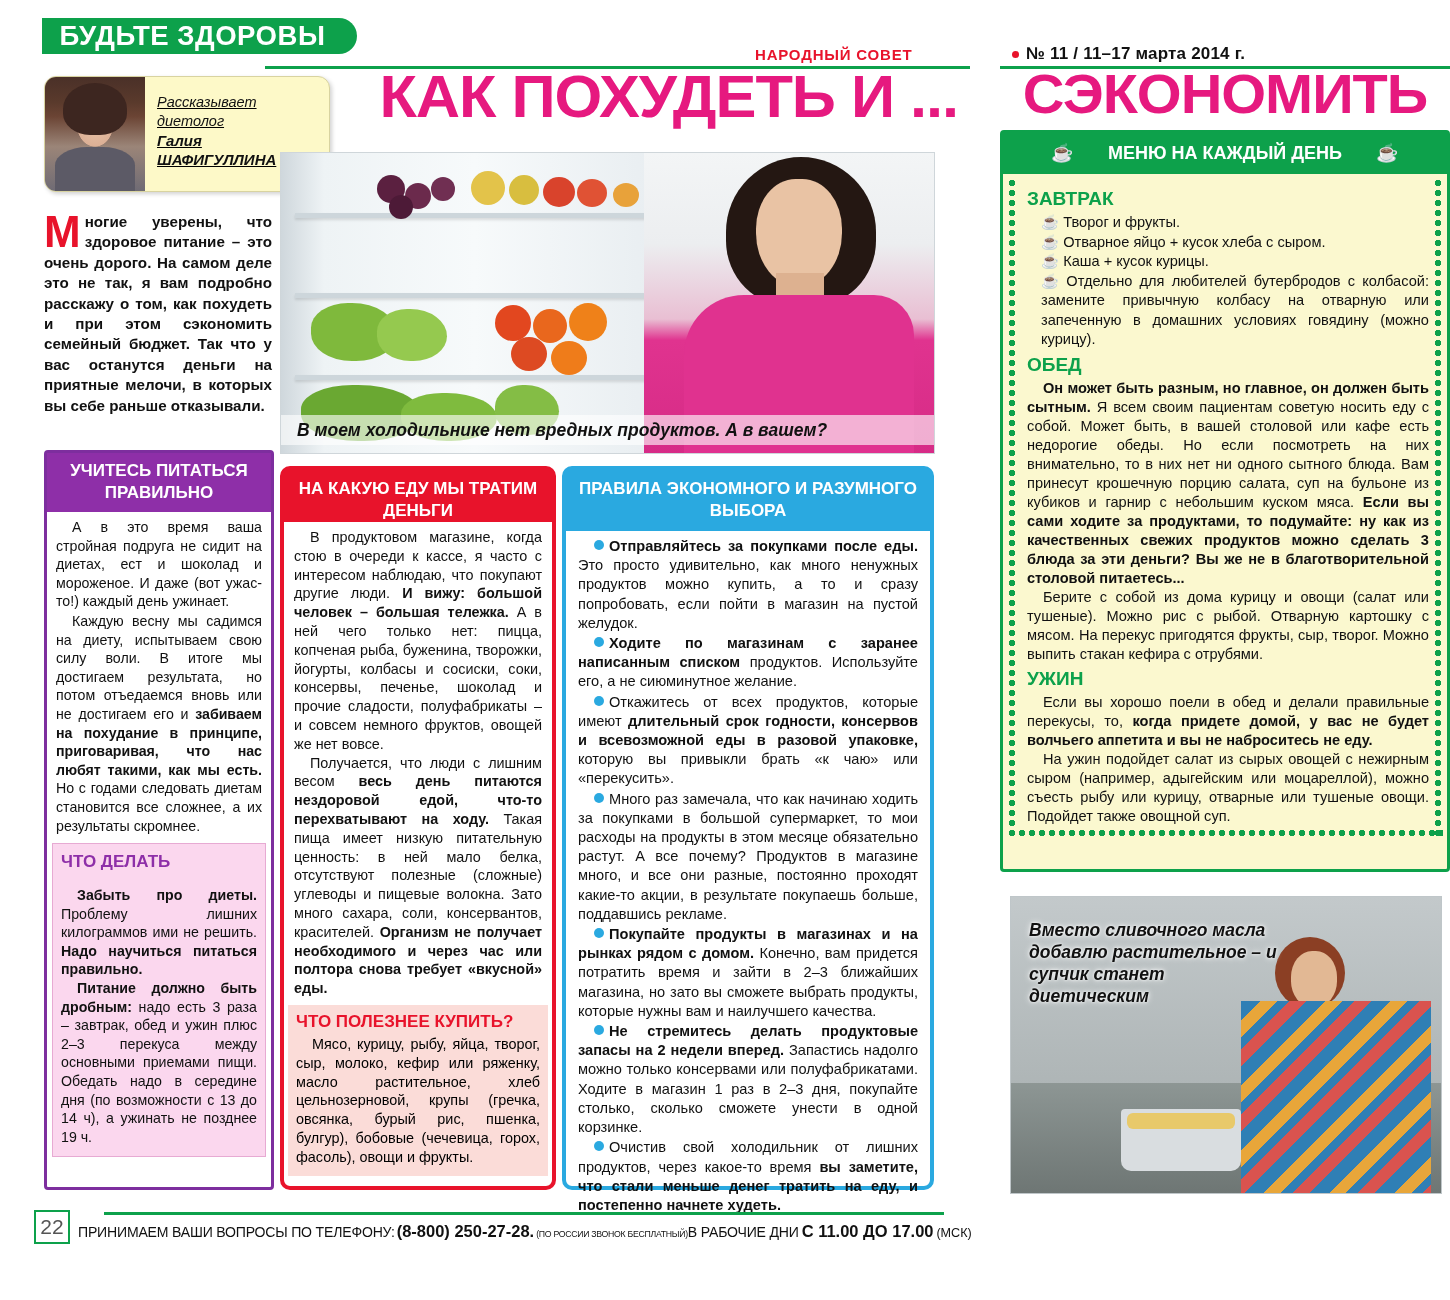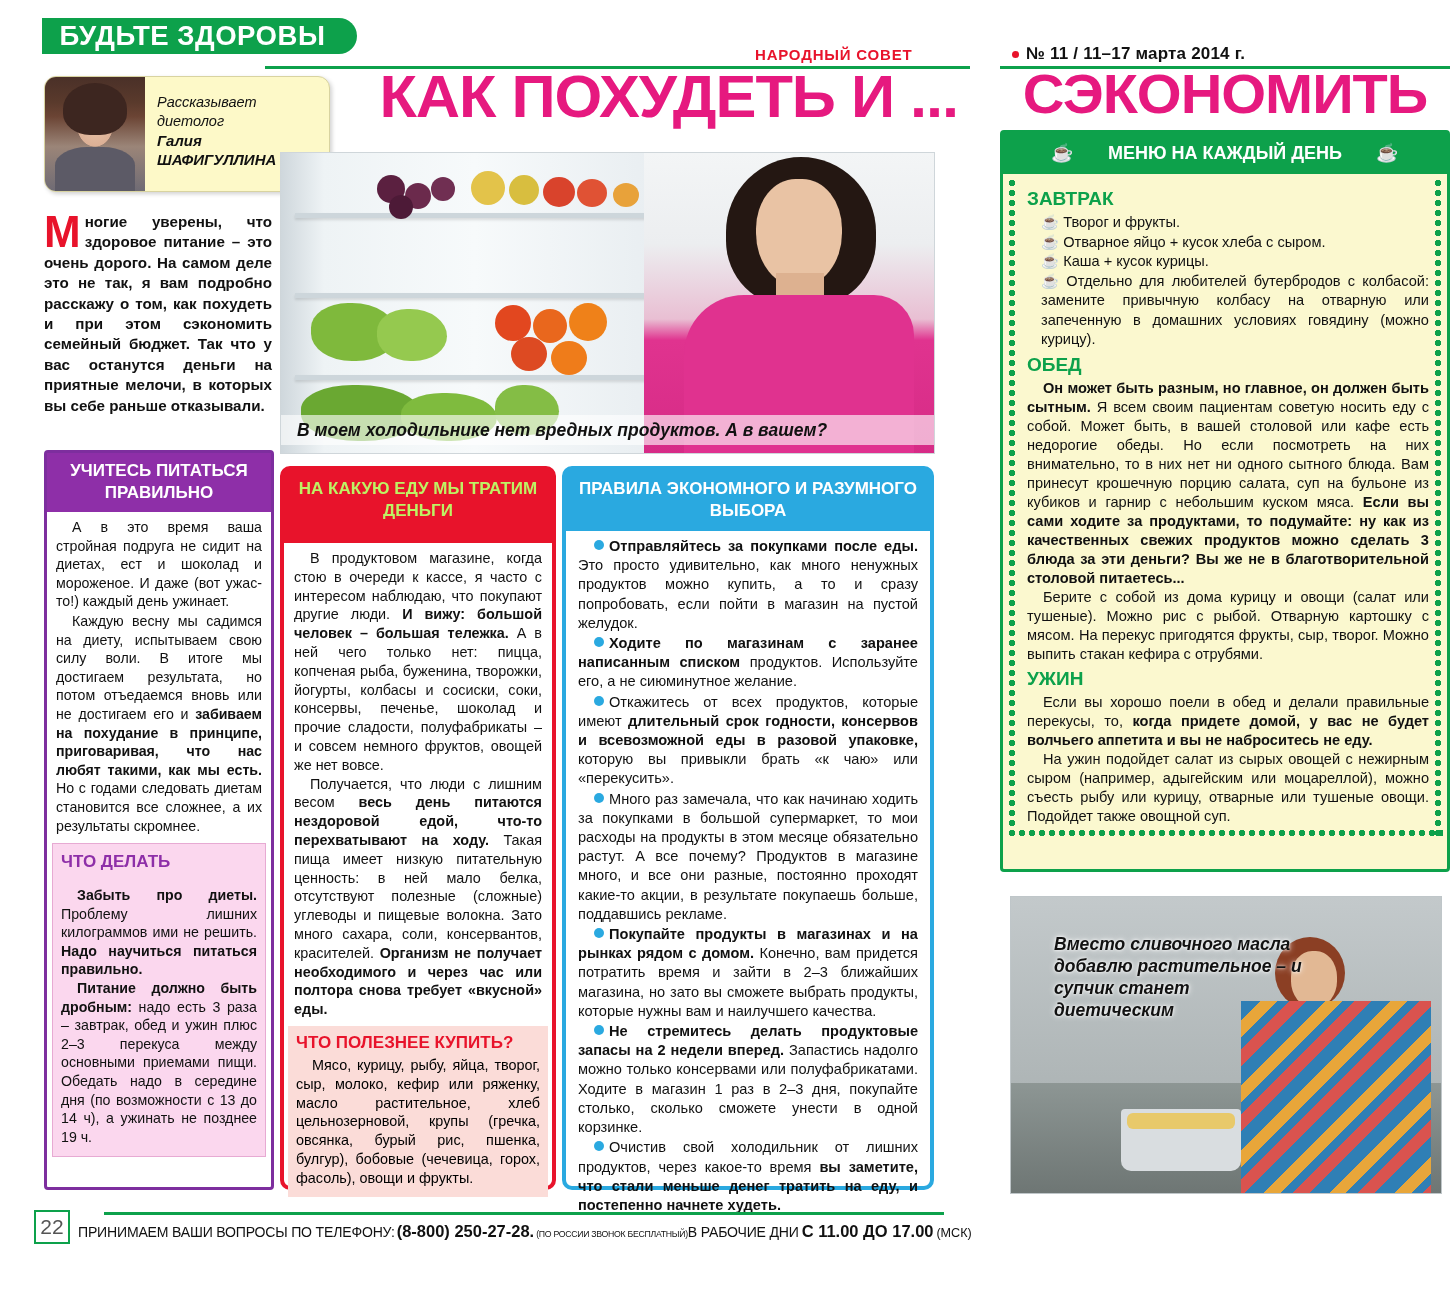--- a/index.html
+++ b/index.html
@@ -49,21 +49,21 @@
     color: #e6197f; font-weight: bold; font-size: 56px; line-height: 60px;
     text-align: center; letter-spacing: -1px;
     transform: scaleX(1.03);
   }
 
   
   .author-box {
     position: absolute; left: 44px; top: 76px; width: 286px; height: 116px;
     background: #fdf9c8; border: 1px solid #d8d3a0; border-radius: 12px;
     box-shadow: 2px 2px 4px rgba(0,0,0,.18);
-    display: flex; overflow: hidden;
+    display: flex; overflow: hidden; text-decoration: underline;
   }
   .author-photo {
     width: 100px; height: 116px; flex: none;
     background:
       radial-gradient(ellipse 30px 38px at 50% 40%, #e8c4a8 0%, #dcb096 60%, rgba(220,176,150,0) 62%),
       linear-gradient(180deg, #4a3028 0%, #5a3a2c 22%, #6b4434 34%, #9b8578 60%, #6d6a74 100%);
     position: relative;
   }
   .author-photo::before{
     content:''; position:absolute; left:18px; top:6px; width:64px; height:52px;
@@ -130,22 +130,22 @@
   }
   .panel-pink .sub { color: #8e2fa8; font-weight: bold; font-size: 17px; margin-bottom: 14px; }
   .panel-pink p { font-size: 14.2px; line-height: 18.6px; text-indent: 16px; text-align: justify; color:#111; }
 
   
   .panel-red {
     position: absolute; left: 280px; top: 466px; width: 276px; height: 724px;
     border: 4px solid #e8132b; border-radius: 10px; background: #fff;
   }
   .panel-red .hd {
-    background: #e8132b; color: #bef264; text-align: center; font-weight: bold;
-    font-size: 17px; line-height: 22px; padding: 8px 6px 21px;
+    background: #e8132b; color: #ffffff; text-align: center; font-weight: bold;
+    font-size: 17px; line-height: 22px; padding: 8px 6px 0;
   }
   .panel-red .bd { padding: 6px 10px 0; font-size: 14.4px; line-height: 18.8px; color:#111; text-align: justify; }
   .panel-red .bd p { text-indent: 16px; }
   .red-sub-box { margin: 7px 4px 4px; background: #fbdcd8; padding: 7px 8px 9px; }
   .red-sub-box .sub { color: #e8132b; font-weight: bold; font-size: 17px; margin-bottom: 3px; }
   .red-sub-box p { font-size: 14.4px; line-height: 18.8px; text-indent: 16px; text-align: justify; }
 
   
   .panel-blue {
     position: absolute; left: 562px; top: 466px; width: 372px; height: 724px;
@@ -195,24 +195,23 @@
       linear-gradient(180deg,#c3c9cb,#aeb5b6),
       repeating-linear-gradient(90deg,#c5cbcd 0 46px,#b4babb 46px 48px); }
   .counter { position:absolute; left:0; bottom:0; right:0; height:110px; background: linear-gradient(180deg,#8d9694,#6e7674); }
   .pot { position:absolute; left:110px; bottom:22px; width:120px; height:62px; background:#d9dde0; border-radius:4px 4px 10px 10px; }
   .pot-food { position:absolute; left:6px; top:4px; width:108px; height:16px; background:#e8c96a; border-radius:6px; }
   .cook-head { position:absolute; right:96px; top:40px; width:70px; height:72px; border-radius:50%; background:#8b3f24; }
   .cook-face { position:absolute; right:104px; top:54px; width:46px; height:56px; border-radius:46%; background:#e2b894; }
   .cook-body { position:absolute; right:10px; top:104px; width:190px; height:200px;
     background: repeating-linear-gradient(135deg,#2f7fb5 0 14px,#e8a63a 14px 26px,#2f7fb5 26px 34px,#d9534f 34px 46px); }
   .cap-bottom {
-    position: absolute; left: 18px; top: 36px; width: 250px;
+    position: absolute; left: 18px; top: 22px; width: 250px;
     font-weight: bold; font-style: italic; font-size: 17.5px; line-height: 22px; color: #111;
     text-shadow: 0 0 6px rgba(255,255,255,.95), 0 0 3px rgba(255,255,255,1);
-    margin-left: 25px;
   }
 
   
   .footer { position: absolute; left: 34px; top: 1210px; width: 910px; height: 40px; }
   .footer-rule { position:absolute; left: 70px; top: 2px; width: 840px; height: 3px; background: #0da14b; }
   .pagenum {
     position:absolute; left: 0; top: 0; width: 36px; height: 34px;
     border: 2px solid #0da14b; color: #555; font-size: 21px;
     display:flex; align-items:center; justify-content:center;
   }

